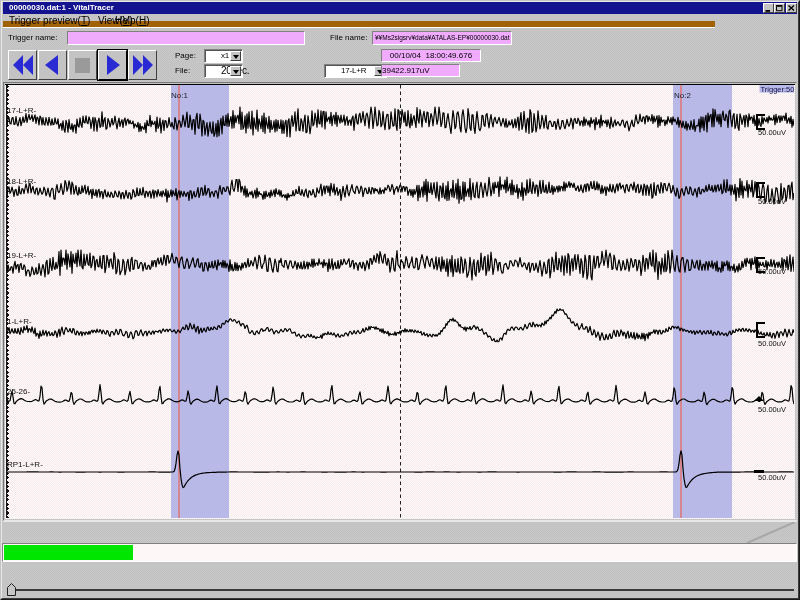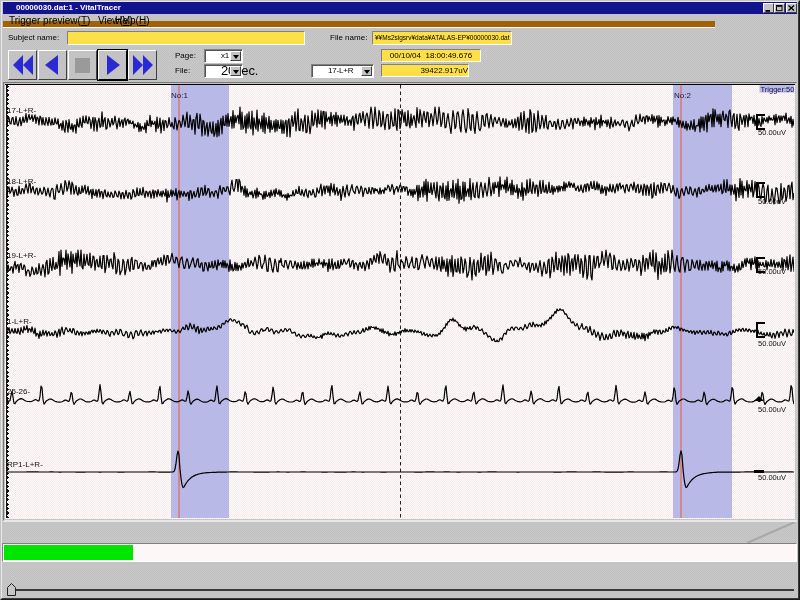--- a/index.html
+++ b/index.html
@@ -1,21 +1,21 @@
 <!DOCTYPE html>
 <html><head><meta charset="utf-8"><style>
 *{margin:0;padding:0;box-sizing:border-box}
 html,body{width:800px;height:600px;overflow:hidden}
 body{font-family:"Liberation Sans",sans-serif;background:#c3c3c3;background-image:repeating-conic-gradient(#c8c8c8 0% 25%,#c1c1c1 0% 50%);background-size:2px 2px;position:relative;color:#000}
 .abs{position:absolute}
-.titlebar{left:3px;top:2px;width:794px;height:12px;background:#13138f;color:#fff;font-size:8px;font-weight:bold;line-height:12px;padding-left:13px}
+.titlebar{left:3px;top:2px;width:794px;height:12px;background:#13138f;color:#fff;font-size:8px;font-weight:bold;line-height:12px;padding-left:6px}
 .menubar{left:3px;top:14px;width:712px;height:13px;font-size:10px;line-height:13px;border-bottom:6px solid #a16207;box-shadow:0 1px 0 #fff}
 .menubar span{position:absolute;top:0}
 .lbl{font-size:8px;line-height:10px}
-.sunken{border:1px solid;border-color:#808080 #fff #fff #808080;background:#fde047}
+.sunken{border:1px solid;border-color:#808080 #fff #fff #808080;background:#f0abfc}
 .btn{border:1px solid;border-color:#fff #404040 #404040 #fff;background:#c3c3c3}
 .wbtn{width:11px;height:10px;top:3px;border:1px solid;border-color:#fff #404040 #404040 #fff;background:#c3c3c3}
 .combo{border:1px solid;border-color:#808080 #fff #fff #808080;background:#fff;font-size:8px;line-height:12px;padding-left:16px;letter-spacing:-0.2px;box-shadow:inset 1px 1px 0 #555}
 .carr{position:absolute;right:1px;top:1px;bottom:1px;width:11px;background:#c3c3c3;border:1px solid;border-color:#fff #404040 #404040 #fff}
 .carr:after{content:"";position:absolute;left:2px;top:3px;border:3px solid transparent;border-top:4px solid #000}
 </style></head>
 <body>
 
 <div class="abs" style="left:0;top:0;width:800px;height:600px;border:1px solid #c3c3c3;border-right-color:#1a1a1a;border-bottom-color:#1a1a1a"></div>
 <div class="abs" style="left:1px;top:1px;width:798px;height:598px;border:1px solid #e8e8e8;border-right-color:#3a3a3a;border-bottom-color:#3a3a3a"></div>
@@ -39,21 +39,21 @@
       <path d="M1.5,1.5 L7,6.5 M7,1.5 L1.5,6.5" stroke="#000" stroke-width="1.4"></path>
     </svg>
   </div>
 
 <div class="abs menubar">
  <span style="left:6px">Trigger preview(<u>T</u>)</span>
  <span style="left:95px">View(<u>V</u>)</span>
  <span style="left:112px">Help(<u>H</u>)</span>
 </div>
 
-<div class="abs lbl" style="left:8px;top:33px">Subject name:</div>
+<div class="abs lbl" style="left:8px;top:33px">Trigger name:</div>
 <div class="abs sunken" style="left:67px;top:31px;width:238px;height:14px"></div>
 <div class="abs lbl" style="left:330px;top:33px">File name:</div>
 <div class="abs sunken" style="left:372px;top:31px;width:140px;height:14px;font-size:6.5px;line-height:12px;padding-left:2px;white-space:nowrap;overflow:hidden">¥¥Ms2sigsrv¥data¥ATALAS-EP¥00000030.dat</div>
 
 <div class="abs btn" style="left:8px;top:50px;width:29px;height:30px"><svg width="27" height="28">
       <path d="M14,4 L4,14 L14,24 Z M24,4 L14,14 L24,24 Z" fill="#2a2ad4"></path>
     </svg></div>
 <div class="abs btn" style="left:38px;top:50px;width:29px;height:30px"><svg width="27" height="28">
       <path d="M19,4 L6,14 L19,24 Z" fill="#2a2ad4"></path>
     </svg></div>
@@ -63,24 +63,24 @@
 <div class="abs btn" style="left:98px;top:50px;width:29px;height:30px;border-color:#fff #000 #000 #fff;box-shadow:0 0 0 1px #000"><svg width="27" height="28">
       <path d="M8,4 L21,14 L8,24 Z" fill="#2a2ad4"></path>
     </svg></div>
 <div class="abs btn" style="left:128px;top:50px;width:29px;height:30px"><svg width="27" height="28">
       <path d="M4,4 L14,14 L4,24 Z M14,4 L24,14 L14,24 Z" fill="#2a2ad4"></path>
     </svg></div>
 
 <div class="abs lbl" style="left:175px;top:51px">Page:</div>
 <div class="abs combo" style="left:204px;top:49px;width:39px;height:14px">x1<span class="carr"></span></div>
 <div class="abs lbl" style="left:175px;top:66px">File:</div>
-<div class="abs combo" style="left:204px;top:64px;width:39px;height:14px;font-size:13px">20sec.<span class="carr"></span></div>
-<div class="abs combo" style="left:311px;top:64px;width:63px;height:14px">17-L+R<span class="carr"></span></div>
+<div class="abs combo" style="left:204px;top:64px;width:39px;height:14px;font-size:10px">20sec.<span class="carr"></span></div>
+<div class="abs combo" style="left:324px;top:64px;width:63px;height:14px">17-L+R<span class="carr"></span></div>
 <div class="abs sunken" style="left:381px;top:49px;width:100px;height:13px;font-size:8px;line-height:11px;text-align:center">00/10/04&nbsp; 18:00:49.676</div>
-<div class="abs sunken" style="left:381px;top:64px;width:88px;height:13px;font-size:8px;line-height:11px;text-align:right">39422.917uV</div>
+<div class="abs sunken" style="left:381px;top:64px;width:79px;height:13px;font-size:8px;line-height:11px;text-align:left">39422.917uV</div>
 
 <div class="abs" style="left:3px;top:82px;width:794px;height:439px;border:1px solid #777;border-bottom-color:#e8e8e8;border-right-color:#cfcfcf"></div>
 <div class="abs" style="left:5px;top:84px;width:790px;height:435px;border-top:1px solid #000;background:#fefcfc;background-image:repeating-conic-gradient(#f5e9e9 0% 25%,#fefcfc 0% 50%);background-size:2px 2px"></div>
 
 <svg class="abs" width="800" height="600" style="left:0;top:0">
 <defs>
       <clipPath id="cc">
         <rect x="6" y="85" width="788" height="433"></rect>
       </clipPath>
     </defs>

